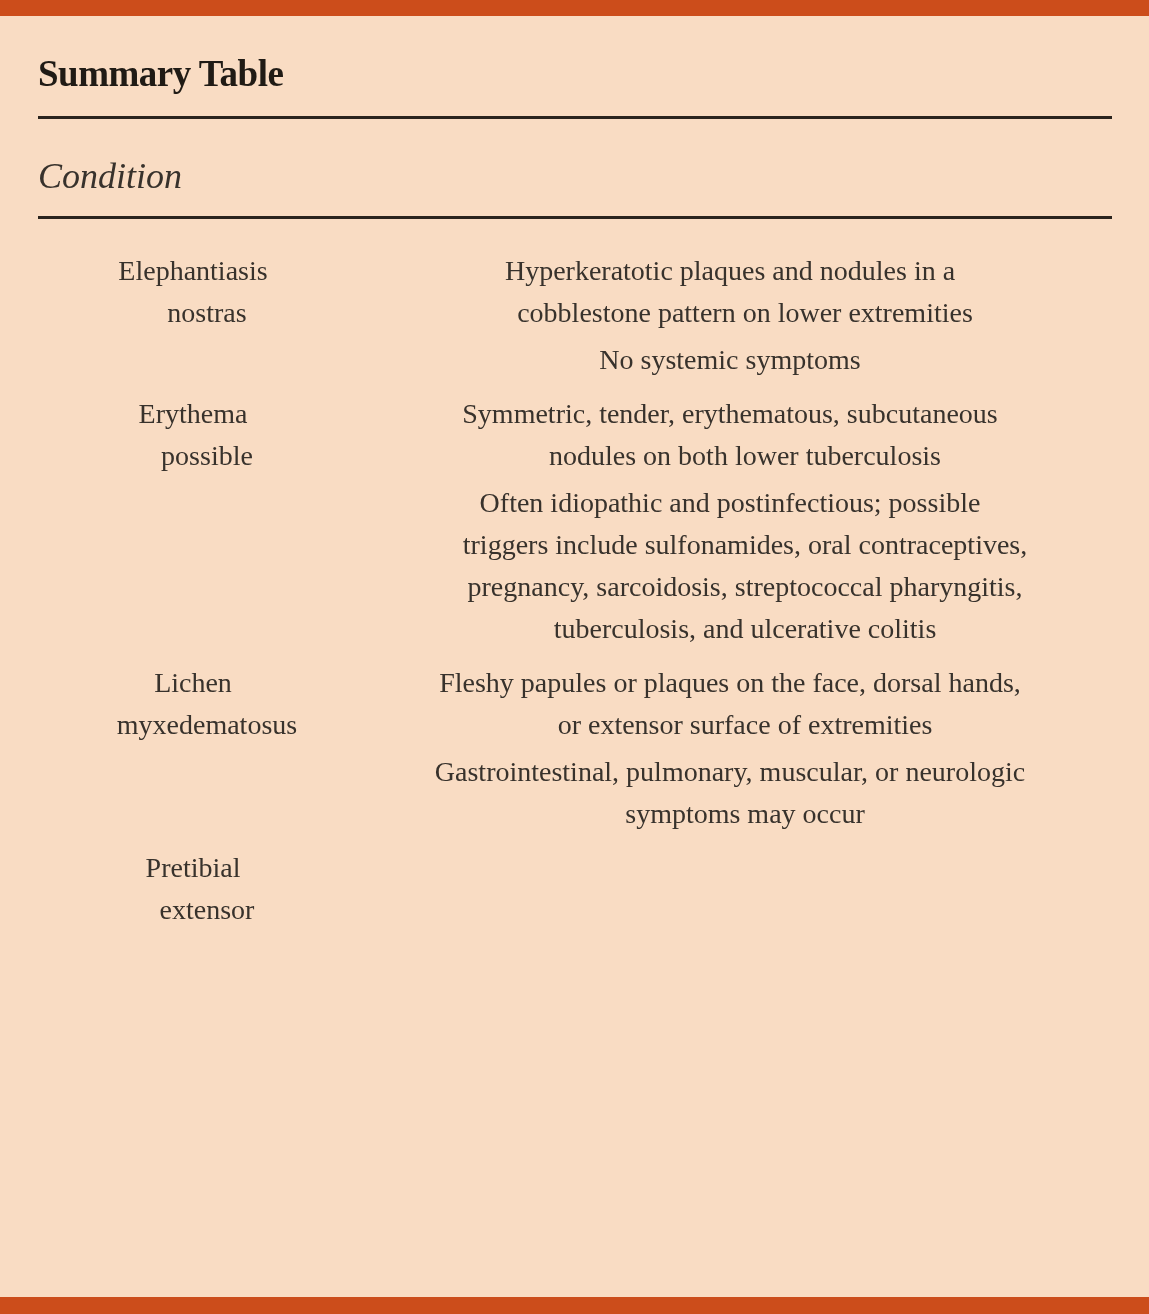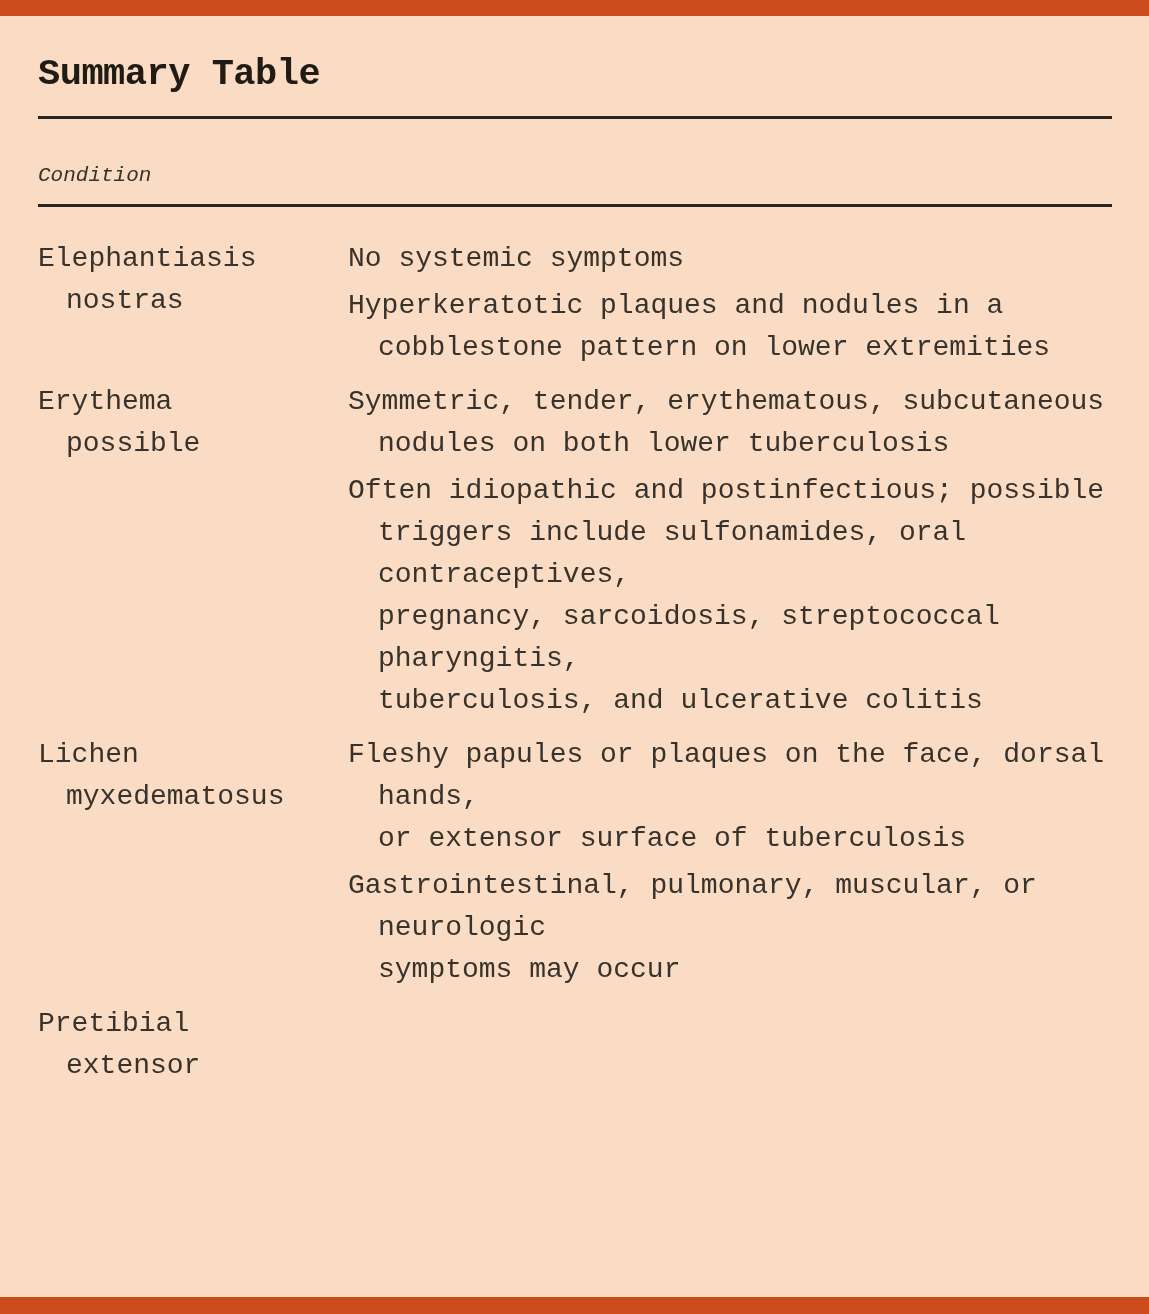--- a/index.html
+++ b/index.html
@@ -1,21 +1,21 @@
 <!DOCTYPE html>
 <html style="--accent: #cc4d1b; --background: #f9dcc3; --rule: #2b241e; --text: #38322c; --title_text: #201b15;"><head>
 <meta charset="utf-8">
 <style>
   html, body { margin: 0; padding: 0; }
   .page {
     position: relative;
     width: 1149px;
     height: 1314px;
     background: var(--background, #f9dcc3);
-    font-family: Liberation Mono, monospace;
+    font-family: Liberation Serif, serif;
     color: var(--text, #38322c);
     overflow: hidden;
   }
   .bar {
     position: absolute;
     left: 0;
     width: 100%;
     background: var(--accent, #cc4d1b);
   }
   .bar.top { top: 0; height: 16px; }
@@ -36,27 +36,27 @@
   }
   .rule {
     height: 3px;
     background: var(--rule, #2b241e);
   }
   .rule.r1 { margin-top: 20px; }
   .headers {
     display: grid;
     grid-template-columns: 310px 1fr;
     padding-top: 40px;
-    padding-bottom: 11px;
-    font-size: 21px;
+    padding-bottom: 23px;
+    font-size: 36px;
     font-style: italic;
     line-height: 34px;
     color: var(--text, #38322c);
   }
-  .rows { padding-top: 31px; }
+  .rows { padding-top: 31px; text-align: center; }
   .row {
     display: grid;
     grid-template-columns: 310px 1fr;
     margin-bottom: 7px;
   }
   .cond {
     font-size: 28px;
     line-height: 42px;
     white-space: pre-line;
     padding-left: 28px;
@@ -86,23 +86,23 @@
       <div>Condition</div>
     </div>
     <div class="rule"></div>
 
     <div class="rows">
 
       <div class="row">
         <div class="cond">Elephantiasis
 nostras</div>
         <div class="chars">
-          <p>No systemic symptoms</p>
           <p>Hyperkeratotic plaques and nodules in a
 cobblestone pattern on lower extremities</p>
+          <p>No systemic symptoms</p>
         </div>
       </div>
 
       <div class="row">
         <div class="cond">Erythema
 possible</div>
         <div class="chars">
           <p>Symmetric, tender, erythematous, subcutaneous
 nodules on both lower tuberculosis</p>
           <p>Often idiopathic and postinfectious; possible
@@ -110,21 +110,21 @@
 pregnancy, sarcoidosis, streptococcal pharyngitis,
 tuberculosis, and ulcerative colitis</p>
         </div>
       </div>
 
       <div class="row">
         <div class="cond">Lichen
 myxedematosus</div>
         <div class="chars">
           <p>Fleshy papules or plaques on the face, dorsal hands,
-or extensor surface of tuberculosis</p>
+or extensor surface of extremities</p>
           <p>Gastrointestinal, pulmonary, muscular, or neurologic
 symptoms may occur</p>
         </div>
       </div>
 
       <div class="row">
         <div class="cond">Pretibial
 extensor</div>
       </div>
 

